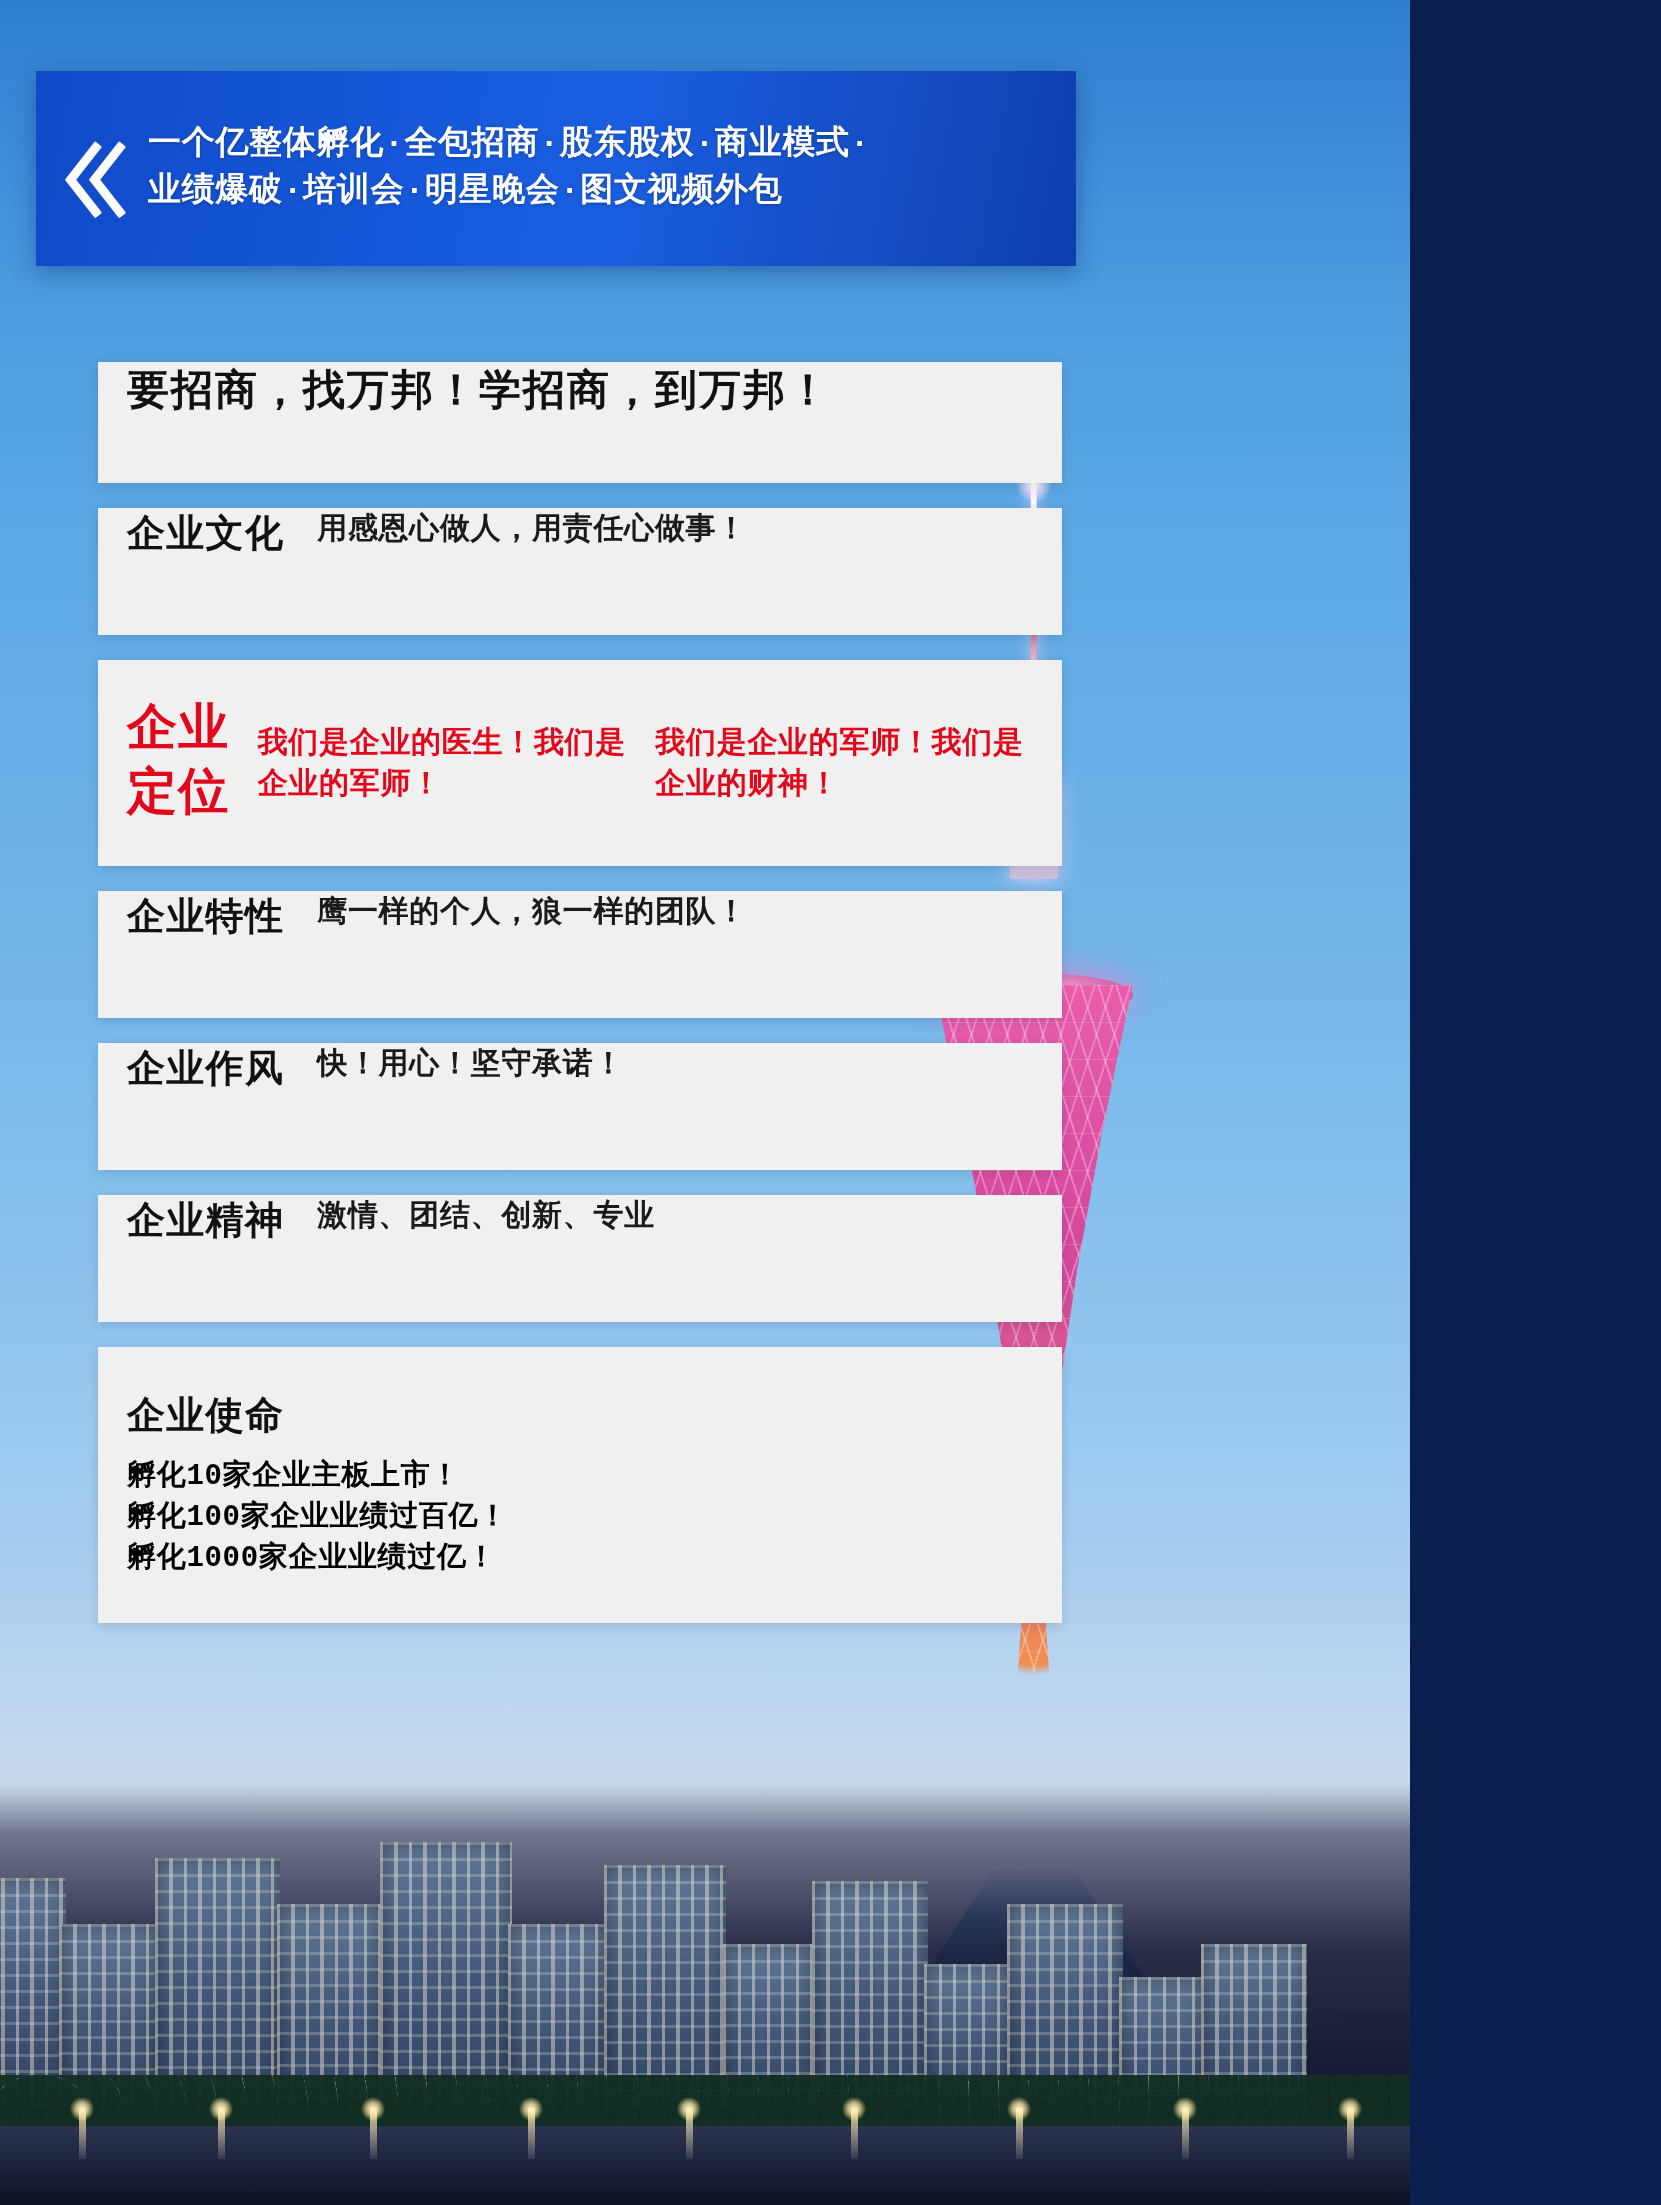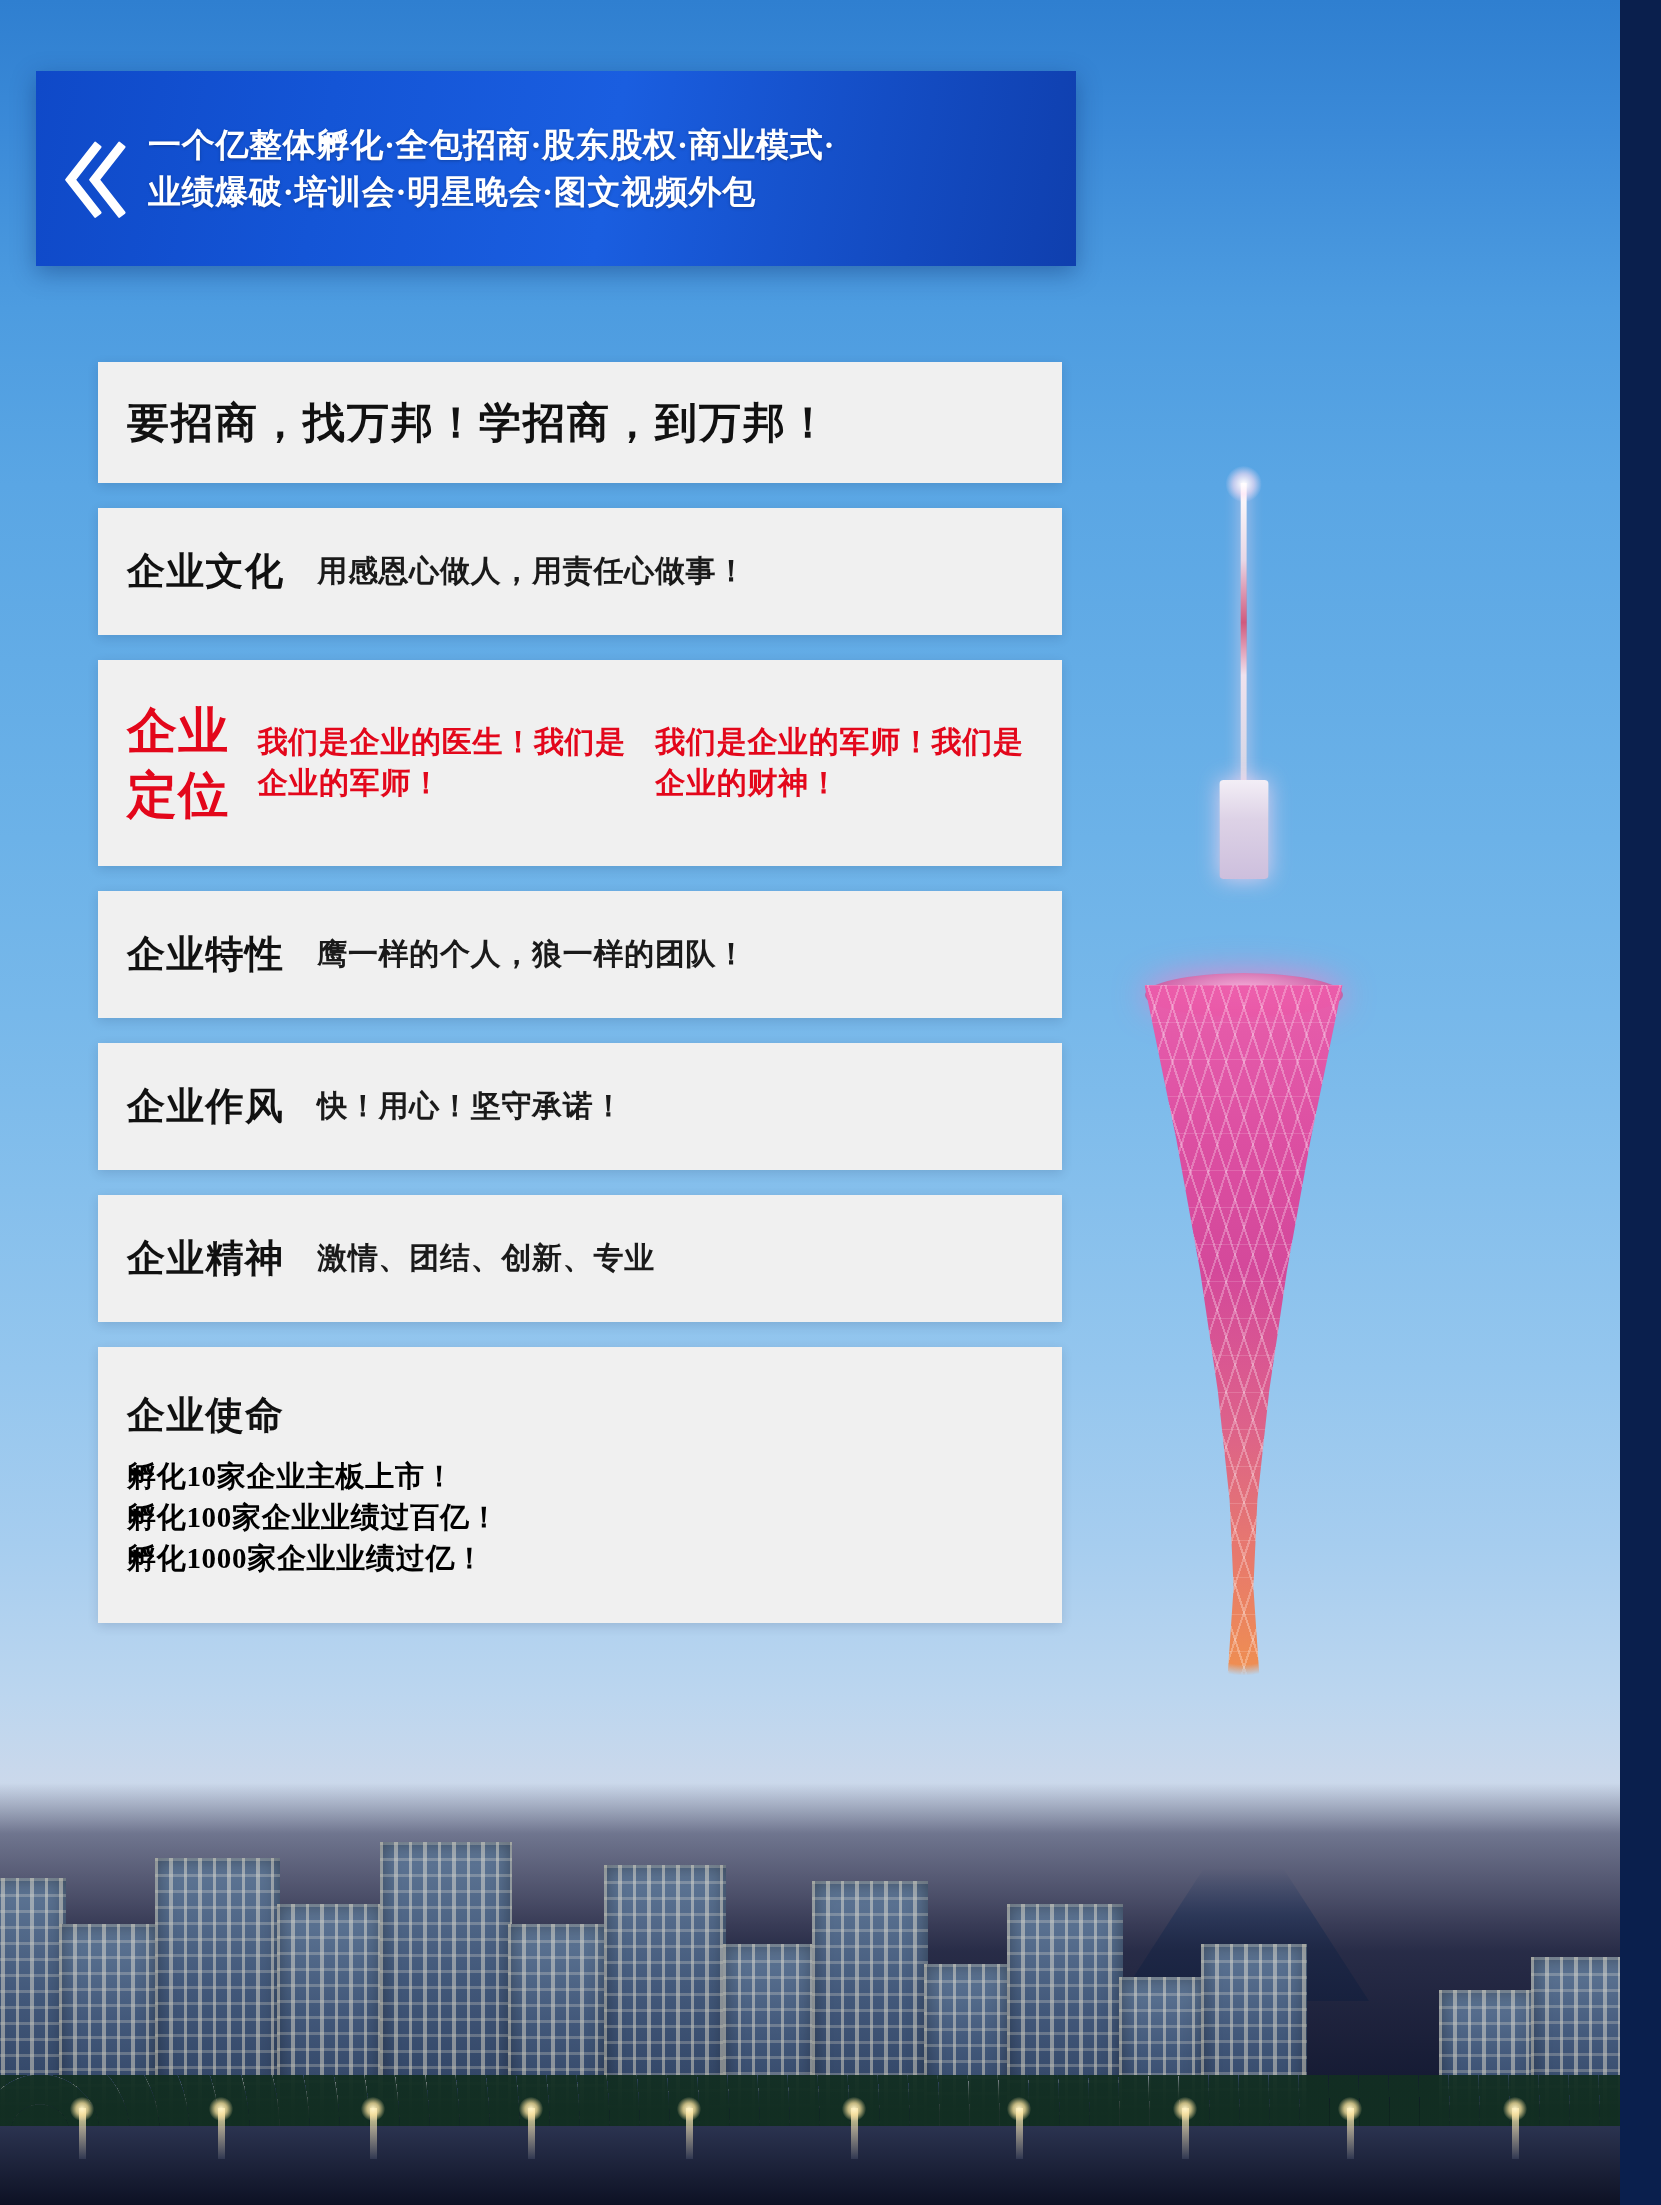--- a/index.html
+++ b/index.html
@@ -2,24 +2,24 @@
 <html lang="zh" style="font-size:10.6px"><head>
 <meta charset="utf-8">
 <style>
   html, body {
     margin: 0;
     padding: 0;
     background: #0a1f4d;
   }
   .poster {
     position: relative;
-    width: 1620px;
+    width: 1410px;
     height: 2205px;
     overflow: hidden;
-    font-family: Liberation Serif, serif;
+    font-family: Liberation Mono, monospace;
     
     background: linear-gradient(180deg,
         #2f7fd0 0%,
         #3b8ad8 6%,
         #4d9ce0 14%,
         #5aa6e4 22%,
         #63ace6 30%,
         #6cb2e8 38%,
         #77b8ea 46%,
         #85bfec 54%,
@@ -260,21 +260,21 @@
     position: absolute;
     left: 98px;
     top: 362px;
     width: 964px;
   }
   .card {
     background: #f0f0f0;
     margin-bottom: 25px;
     box-sizing: border-box;
     display: flex;
-    align-items: center;
+    align-items: flex-start;
     padding: 0 29px;
     box-shadow: 0 2.6px 10.6px rgba(0,20,60,0.14);
   }
   .card-title {
     font-size: 38px;
     font-weight: 700;
     color: #111111;
     white-space: nowrap;
     letter-spacing: 1.3px;
   }

